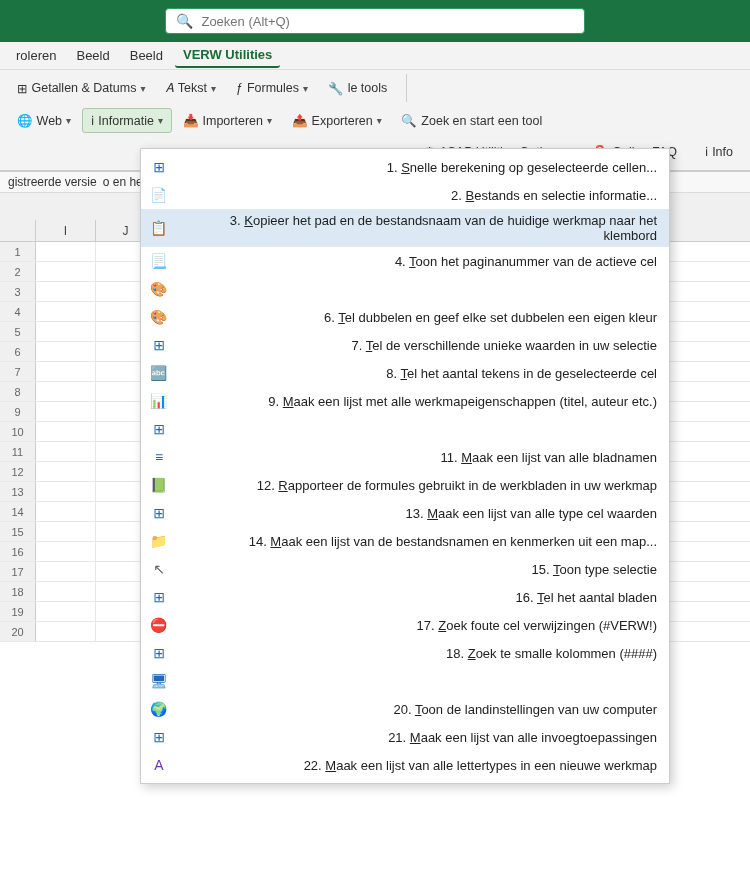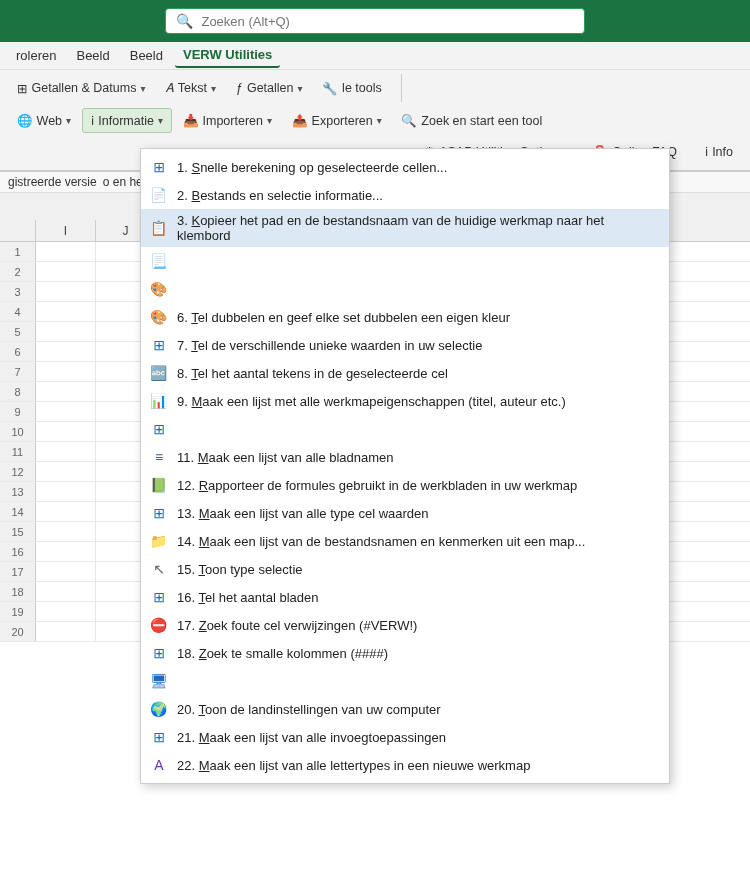--- a/index.html
+++ b/index.html
@@ -204,21 +204,21 @@
     .dropdown-item.highlighted { background: #dce9f5; }
     .item-icon {
       width: 20px;
       height: 20px;
       flex-shrink: 0;
       display: flex;
       align-items: center;
       justify-content: center;
       font-size: 14px;
     }
-    .item-text { flex: 1; }
+    .item-text { flex: 1; text-align: right; }
 
     
     u { text-decoration: underline; }
   </style>
 </head>
 <body>
 
 <div class="search-bar">
   <div class="search-input-wrap">
     <span class="search-icon-svg">🔍</span>
@@ -240,21 +240,21 @@
       <span>Getallen &amp; Datums</span>
       <span class="chevron">▾</span>
     </button>
     <button class="ribbon-btn">
       <span>𝐴</span>
       <span>Tekst</span>
       <span class="chevron">▾</span>
     </button>
     <button class="ribbon-btn">
       <span>ƒ</span>
-      <span>Getallen</span>
+      <span>Formules</span>
       <span class="chevron">▾</span>
     </button>
     <button class="ribbon-btn">
       <span>🔧</span>
       <span>le tools</span>
     </button>
   </div>
   <div class="ribbon-divider"></div>
   <div class="ribbon-group">
     <button class="ribbon-btn">
@@ -464,20 +464,21 @@
     <div class="dropdown-item">
       <span class="item-icon" style="color: rgb(30, 107, 186);">📄</span>
       <span class="item-text">2. <u>B</u>estands en selectie informatie...</span>
     </div>
     <div class="dropdown-item highlighted">
       <span class="item-icon" style="color: rgb(30, 107, 186);">📋</span>
       <span class="item-text">3. <u>K</u>opieer het pad en de bestandsnaam van de huidige werkmap naar het klembord</span>
     </div>
     <div class="dropdown-item">
       <span class="item-icon" style="color: rgb(30, 107, 186);">📃</span>
+      <span class="item-text">4. <u>T</u>oon het paginanummer van de actieve cel</span>
     </div>
     <div class="dropdown-item">
       <span class="item-icon" style="color: rgb(204, 34, 34);">🎨</span>
     </div>
     <div class="dropdown-item">
       <span class="item-icon" style="color: rgb(26, 128, 128);">🎨</span>
       <span class="item-text">6. <u>T</u>el dubbelen en geef elke set dubbelen een eigen kleur</span>
     </div>
     <div class="dropdown-item">
       <span class="item-icon" style="color: rgb(30, 107, 186);">⊞</span>

